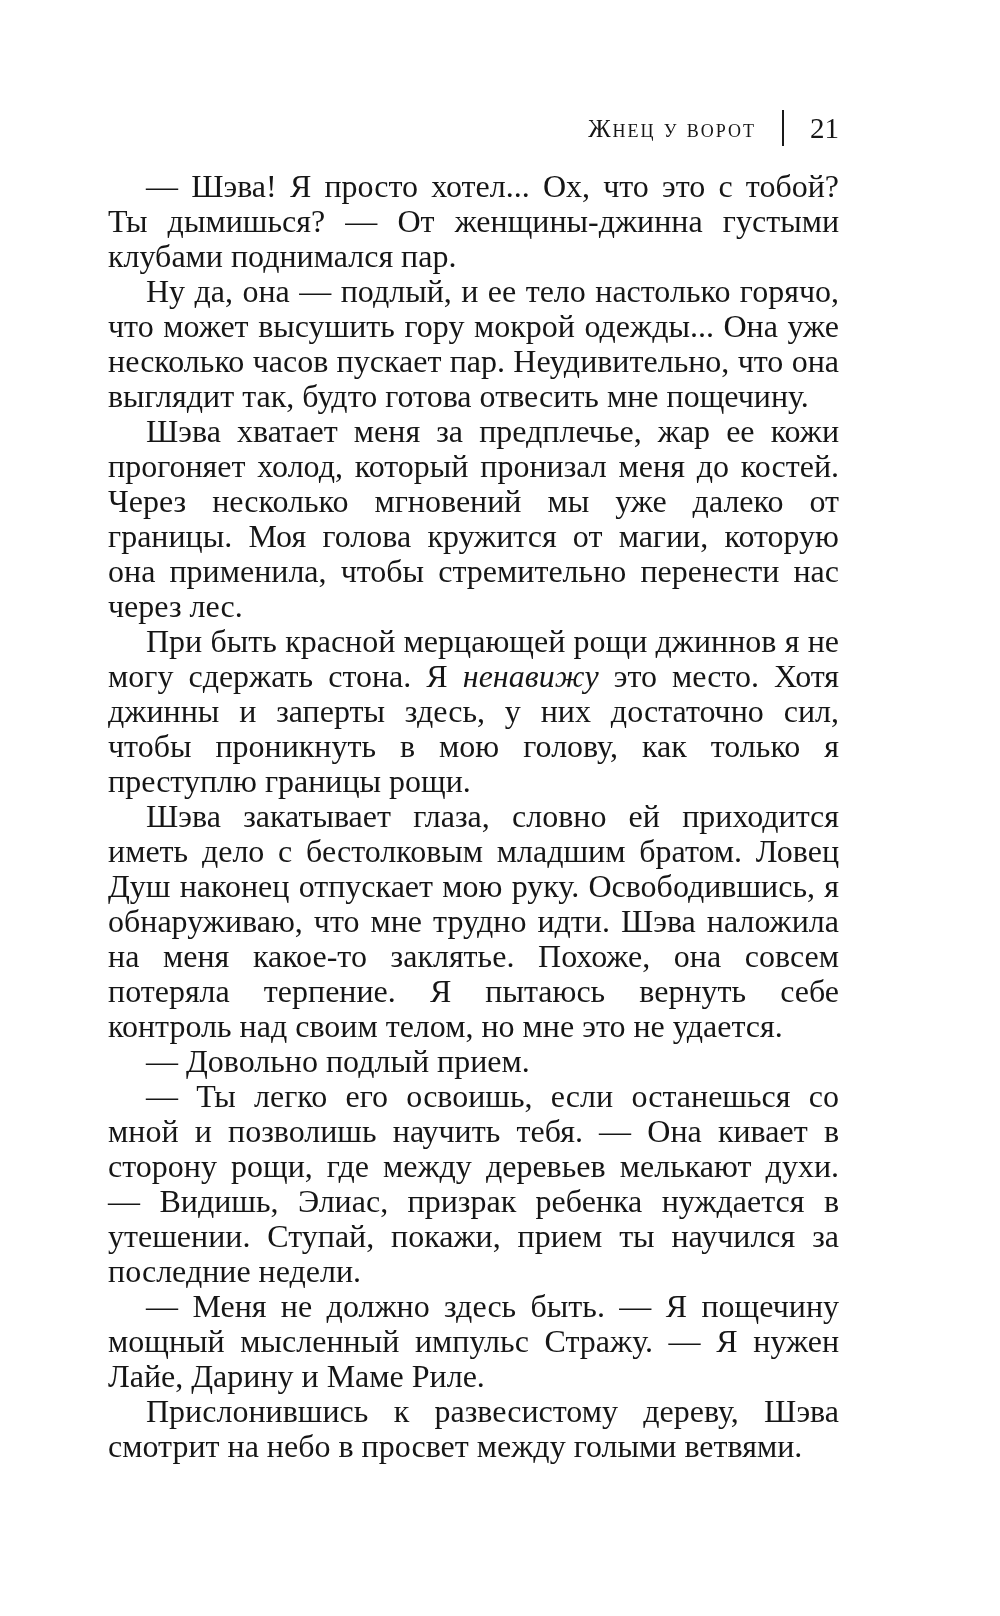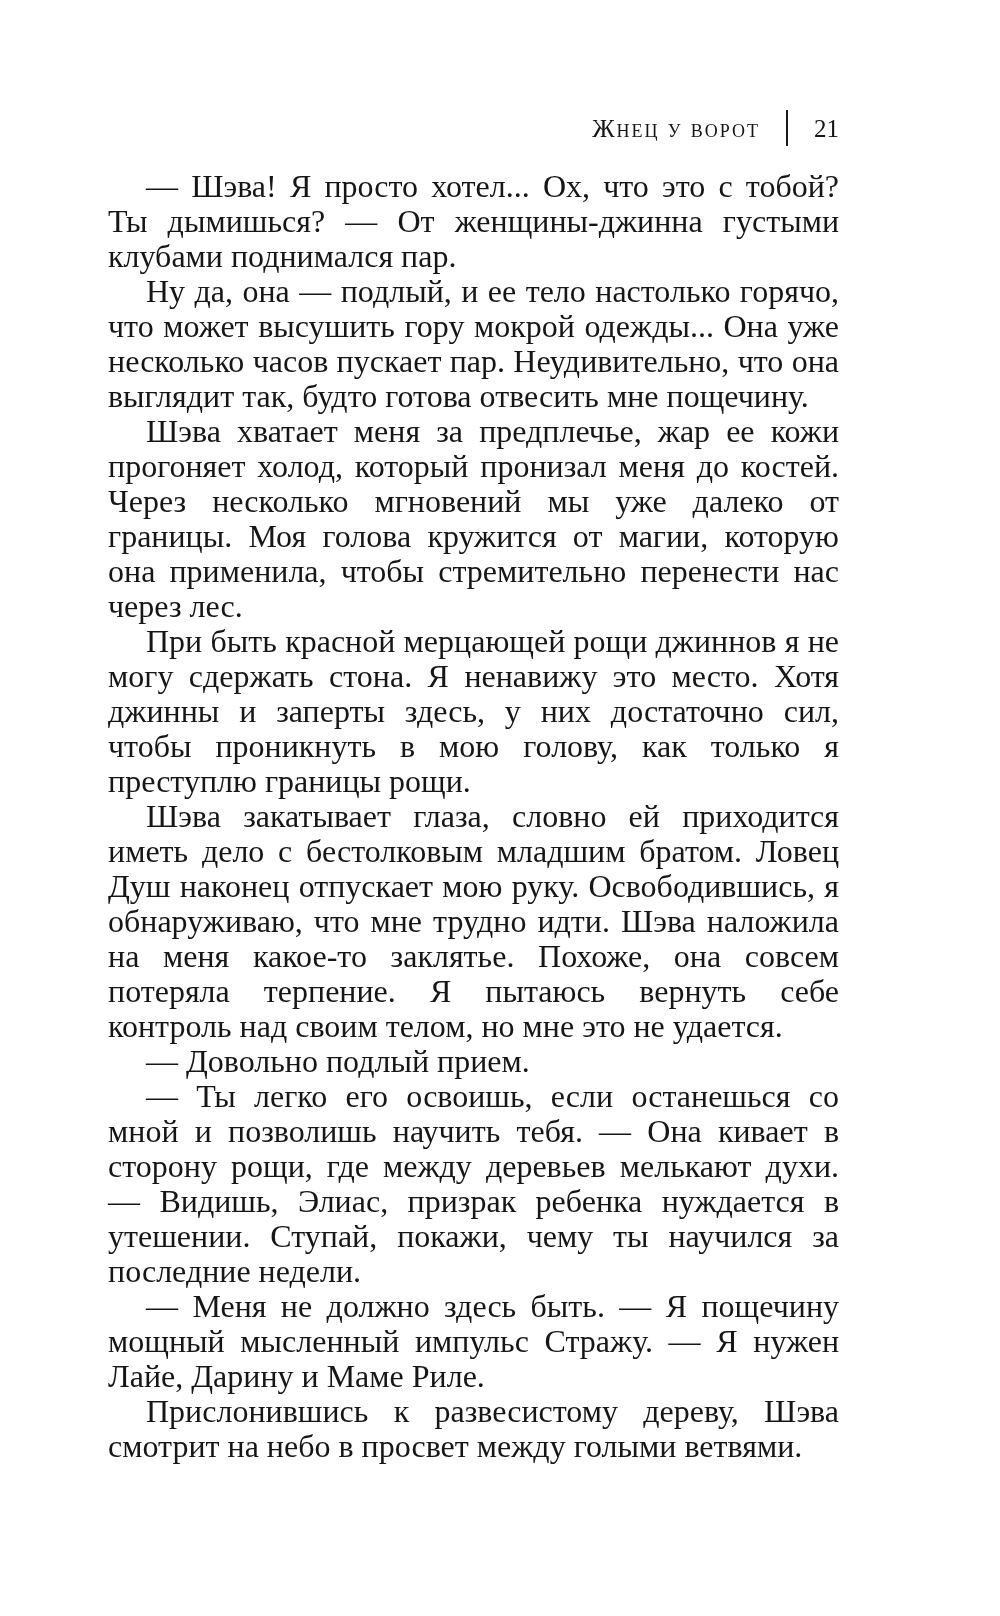--- a/index.html
+++ b/index.html
@@ -32,57 +32,58 @@
     font-size: 25px;
     line-height: 1;
     white-space: nowrap;
   }
   .header-divider {
     width: 2px;
     height: 36px;
     background: #1a1a1a;
   }
   .page-number {
-    font-size: 25px;
+    font-size: 29px;
     line-height: 1;
   }
   .body-text {
     position: absolute;
     top: 169px;
     left: 108px;
     width: 731px;
     font-size: 32px;
     line-height: 35px;
     text-align: justify;
     text-justify: inter-word;
   }
   .body-text p {
     margin: 0;
     padding: 0;
     text-indent: 38px;
   }
   .body-text .italic {
+    font-style: italic;
   }
 </style>
 </head>
 <body>
 
 <div class="page">
 
   <header class="running-header">
     <span class="running-title">Жнец у ворот</span>
     <span class="header-divider"></span>
     <span class="page-number">21</span>
   </header>
 
   <main class="body-text">
     <p><span>— Шэва! Я просто хотел... Ох, что это с тобой? Ты дымишься? — От женщины-джинна густыми клубами поднимался пар.</span></p>
     <p><span>Ну да, она — подлый, и ее тело настолько горячо, что может высушить гору мокрой одежды... Она уже несколько часов пускает пар. Неудивительно, что она выглядит так, будто готова отвесить мне пощечину.</span></p>
     <p><span>Шэва хватает меня за предплечье, жар ее кожи прогоняет холод, который пронизал меня до костей. Через несколько мгновений мы уже далеко от границы. Моя голова кружится от магии, которую она применила, чтобы стремительно перенести нас через лес.</span></p>
     <p><span>При быть красной мерцающей рощи джиннов я не могу сдержать стона. Я </span><span class="italic">ненавижу</span><span> это место. Хотя джинны и заперты здесь, у них достаточно сил, чтобы проникнуть в мою голову, как только я преступлю границы рощи.</span></p>
     <p><span>Шэва закатывает глаза, словно ей приходится иметь дело с бестолковым младшим братом. Ловец Душ наконец отпускает мою руку. Освободившись, я обнаруживаю, что мне трудно идти. Шэва наложила на меня какое-то заклятье. Похоже, она совсем потеряла терпение. Я пытаюсь вернуть себе контроль над своим телом, но мне это не удается.</span></p>
     <p><span>— Довольно подлый прием.</span></p>
-    <p><span>— Ты легко его освоишь, если останешься со мной и позволишь научить тебя. — Она кивает в сторону рощи, где между деревьев мелькают духи. — Видишь, Элиас, призрак ребенка нуждается в утешении. Ступай, покажи, чему ты научился за последние недели.</span></p>
+    <p><span>— Ты легко его освоишь, если останешься со мной и позволишь научить тебя. — Она кивает в сторону рощи, где между деревьев мелькают духи. — Видишь, Элиас, призрак ребенка нуждается в утешении. Ступай, покажи, прием ты научился за последние недели.</span></p>
     <p><span>— Меня не должно здесь быть. — Я пощечину мощный мысленный импульс Стражу. — Я нужен Лайе, Дарину и Маме Риле.</span></p>
     <p><span>Прислонившись к развесистому дереву, Шэва смотрит на небо в просвет между голыми ветвями.</span></p>
   </main>
 
 </div>
 
 </body></html>

